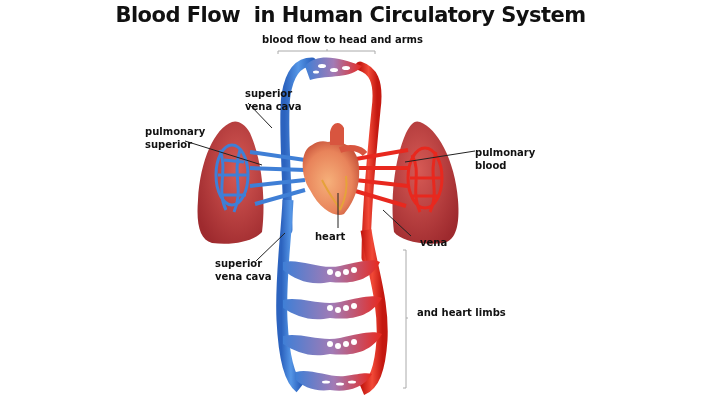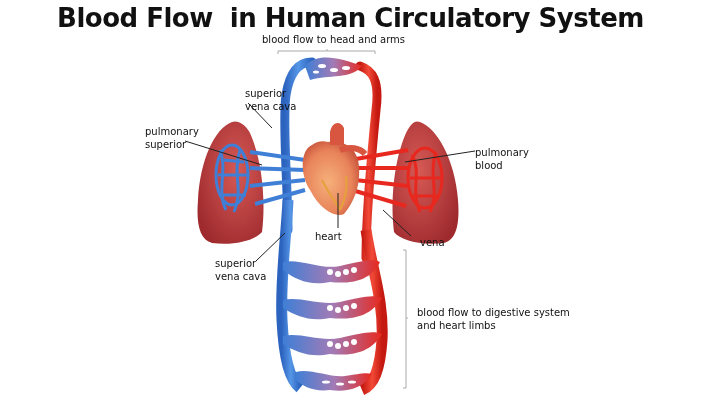--- a/index.html
+++ b/index.html
@@ -1,21 +1,21 @@
 <!DOCTYPE html>
 <html><head>
 <meta charset="utf-8">
 <style>
   html, body { margin: 0; padding: 0; background: #ffffff; }
   body { width: 701px; height: 411px; position: relative; overflow: hidden;
          font-family: "DejaVu Sans", "Liberation Sans", sans-serif; }
   #title { position: absolute; left: 0; width: 701px; top: 3px; text-align: center;
-           font-size: 26px; font-weight: bold; color: #111; letter-spacing: -0.5px;
+           font-size: 21px; font-weight: bold; color: #111; letter-spacing: -0.5px;
            white-space: pre; }
-  .lbl { position: absolute; font-size: 10px; font-weight: normal; color: #111; line-height: 13px;
+  .lbl { position: absolute; font-size: 10px; font-weight: bold; color: #111; line-height: 13px;
          white-space: nowrap; }
   svg { position: absolute; left: 0; top: 0; }
 </style>
 </head>
 <body>
 
 <div id="title">Blood Flow  in Human Circulatory System</div>
 
 <svg width="701" height="411" viewBox="0 0 701 411">
   <defs>
@@ -163,15 +163,14 @@
 <div class="lbl" style="left:315px; top:230px;">heart</div>
 
 <div class="lbl" style="left:420px; top:236px;">vena</div>
 
 <div class="lbl" style="left:215px; top:257px;">
   <div>superior</div>
   <div>vena cava</div>
 </div>
 
 <div class="lbl" style="left:417px; top:306px;">
-  <div>blood flow to digestive system</div>
   <div>and heart limbs</div>
 </div>
 
 </body></html>

